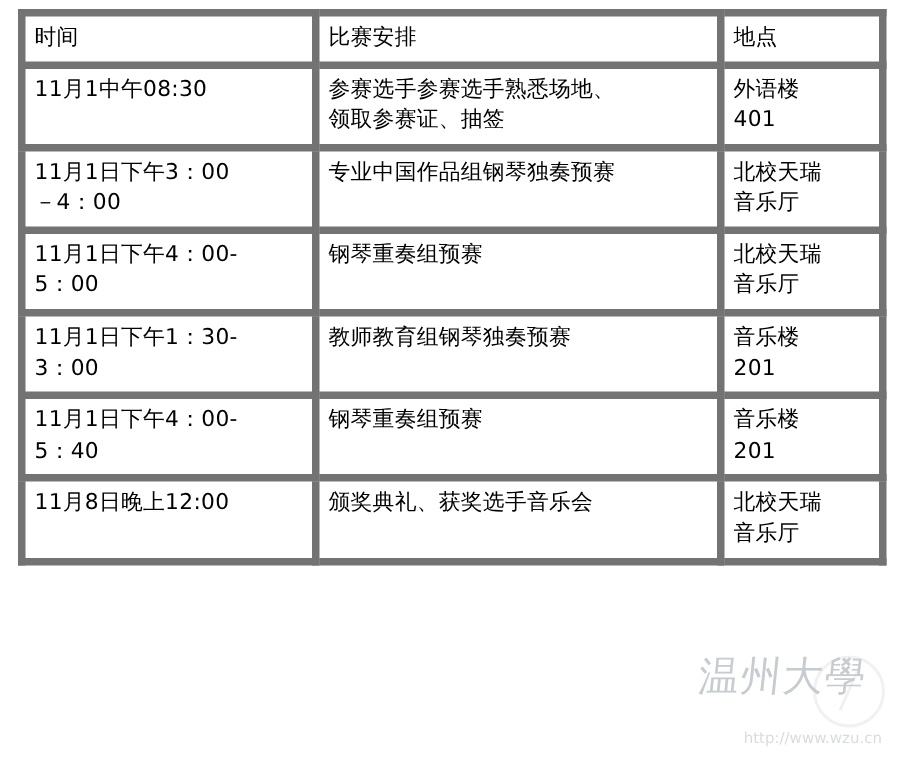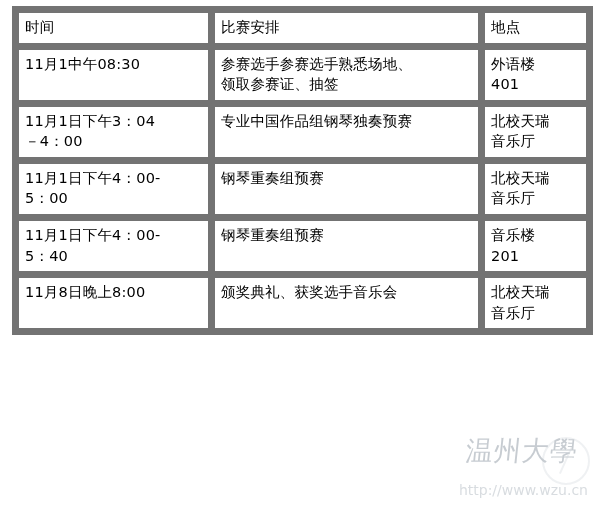--- a/index.html
+++ b/index.html
@@ -20,21 +20,21 @@
     left: 12px;
     top: 6px;
     width: 574px;
   }
   table.schedule {
     border-collapse: collapse;
     table-layout: fixed;
     width: 574px;
   }
   table.schedule td {
-    border: 7px solid #737373;
+    border: 5px solid #737373;
     vertical-align: top;
     padding: 4px 6px 5px 6px;
     font-size: 14.5px;
     line-height: 1.42;
     letter-spacing: 0.2px;
     word-break: break-all;
   }
   col.c-time  { width: 196px; }
   col.c-event { width: 270px; }
   col.c-place { width: 108px; }
@@ -59,21 +59,21 @@
     color: #9aa3ad;
     font-family: "DejaVu Serif", "Liberation Serif", serif;
     letter-spacing: 1px;
     transform: skewX(-6deg);
     white-space: nowrap;
   }
   .wm-url {
     position: absolute;
     right: 6px;
     bottom: 3px;
-    font-size: 14px;
+    font-size: 10px;
     color: #b9c0c7;
     font-family: "DejaVu Sans", "Liberation Sans", sans-serif;
     white-space: nowrap;
   }
   .wm-mark {
     position: absolute;
     right: 4px;
     top: 6px;
     width: 44px;
     height: 44px;
@@ -126,21 +126,21 @@
         </td>
         <td>
           <span class="cell-line">外语楼</span>
           <span class="cell-line">401</span>
         </td>
       </tr>
 
 
       <tr>
         <td>
-          <span class="cell-line">11月1日下午3：04</span>
+          <span class="cell-line">11月1日下午3：00</span>
           <span class="cell-line">－4：00</span>
         </td>
         <td>
           <span class="cell-line">专业中国作品组钢琴独奏预赛</span>
         </td>
         <td>
           <span class="cell-line">北校天瑞</span>
           <span class="cell-line">音乐厅</span>
         </td>
       </tr>
@@ -152,40 +152,53 @@
         </td>
         <td>
           <span class="cell-line">钢琴重奏组预赛</span>
         </td>
         <td>
           <span class="cell-line">北校天瑞</span>
           <span class="cell-line">音乐厅</span>
         </td>
       </tr>
 
+      <tr>
+        <td>
+          <span class="cell-line">11月1日下午1：30-</span>
+          <span class="cell-line">3：00</span>
+        </td>
+        <td>
+          <span class="cell-line">教师教育组钢琴独奏预赛</span>
+        </td>
+        <td>
+          <span class="cell-line">音乐楼</span>
+          <span class="cell-line">201</span>
+        </td>
+      </tr>
 
 
       <tr>
         <td>
           <span class="cell-line">11月1日下午4：00-</span>
           <span class="cell-line">5：40</span>
         </td>
         <td>
           <span class="cell-line">钢琴重奏组预赛</span>
         </td>
         <td>
           <span class="cell-line">音乐楼</span>
           <span class="cell-line">201</span>
         </td>
       </tr>
 
 
       <tr>
         <td>
-          <span class="cell-line">11月8日晚上8:00</span>
+          <span class="cell-line">11月8日晚上12:00</span>
         </td>
         <td>
           <span class="cell-line">颁奖典礼、获奖选手音乐会</span>
         </td>
         <td>
           <span class="cell-line">北校天瑞</span>
           <span class="cell-line">音乐厅</span>
         </td>
       </tr>
     </tbody>

